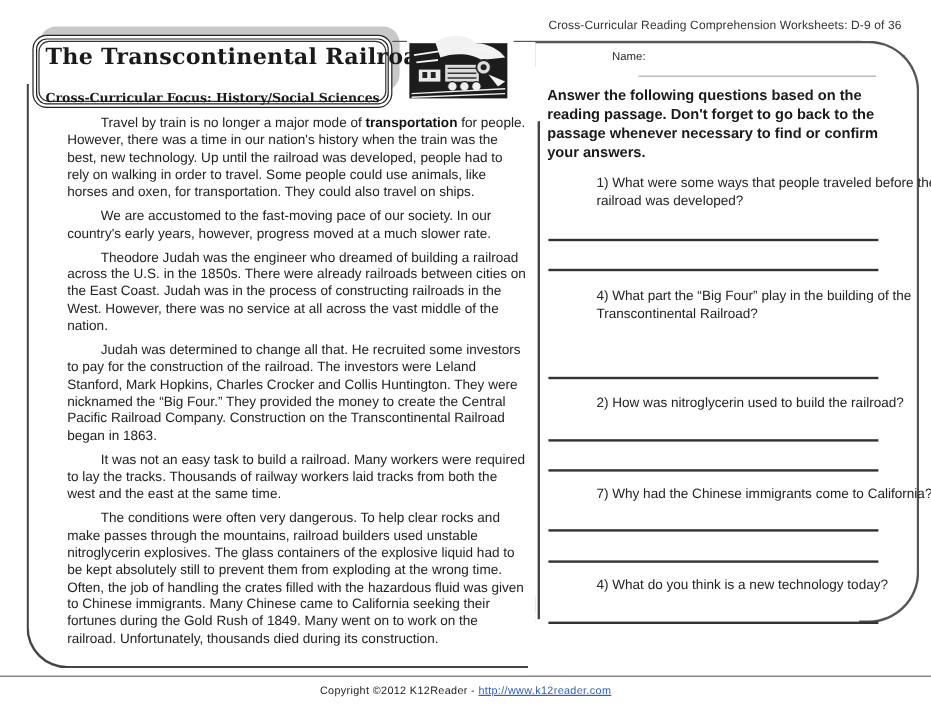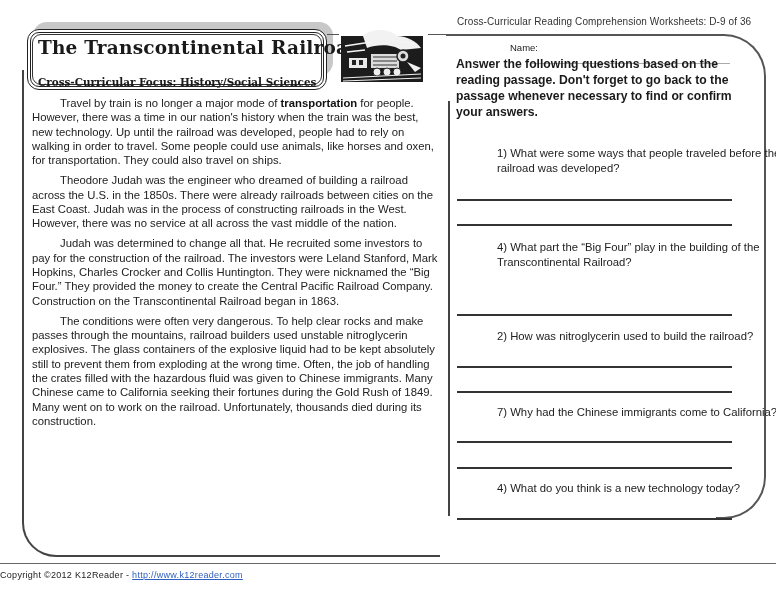--- a/index.html
+++ b/index.html
@@ -41,21 +41,21 @@
       position: absolute; left: 341px; top: 30px; width: 82px; height: 55px;
     }
     .header-rule-right {
       position: absolute; left: 428px; top: 34px; width: 290px; height: 1px; background: #555;
     }
 
     .passage {
       position: absolute; left: 32px; top: 96px; width: 408px;
       font-size: 11.3px; line-height: 14.35px; color: #222;
     }
-    .passage p { text-indent: 28px; margin-bottom: 5.6px; }
+    .passage p { text-indent: 28px; margin-bottom: 5.6px; margin-left: 24px; }
     .passage b { font-weight: bold; color: #111; }
 
     
     .right-frame {
       position: absolute; left: 446px; top: 34px; width: 320px; height: 485px;
       border-top: 2px solid #555; border-right: 2px solid #555;
       border-top-right-radius: 42px; border-bottom-right-radius: 42px;
       border-bottom: 2px solid #555; border-left: none;
     }
     .right-frame-bottom-mask {
@@ -68,36 +68,36 @@
       position: absolute; left: 457px; top: 16px; font-size: 10px; color: #333;
       letter-spacing: 0.1px; white-space: nowrap;
     }
     .name-label {
       position: absolute; left: 498px; top: 42px; font-size: 9.5px; font-weight: normal; color: #222; margin-left: 12px;
     }
     .name-line {
       position: absolute; left: 532px; top: 63px; width: 198px; height: 1px; background: #aaa;
     }
     .instructions {
-      position: absolute; left: 456px; top: 56px; width: 300px;
+      position: absolute; left: 456px; top: 71px; width: 300px;
       font-size: 12.2px; line-height: 16px; font-weight: bold; color: #1a1a1a;
     }
     .question {
       position: absolute; left: 457px; width: 300px; font-size: 11.3px; line-height: 15px; color: #222; margin-left: 40px;
     }
     .answer-line {
       position: absolute; left: 457px; width: 275px; height: 2px; background: #333;
     }
 
     
     .footer-rule {
       position: absolute; left: 0; top: 563px; width: 776px; height: 1px; background: #666;
     }
     .footer {
-      position: absolute; left: 0; top: 570px; width: 776px; text-align: left;
+      position: absolute; left: 0; top: 570px; width: 776px; text-align: center;
       font-size: 9px; color: #222; letter-spacing: 0.3px;
     }
     .footer a { color: #2d5fbf; text-decoration: underline; }
   </style>
 </head>
 <body>
 
 <div class="title-shadow"></div>
 <div class="title-box">
   <div class="title-box-inner"></div>
@@ -124,22 +124,24 @@
     <path d="M2 48 L80 44 M2 51 L80 48" stroke="#f0f0f0" stroke-width="1.2"></path>
     <path d="M66 32 L80 38 L74 42 Z" fill="#f2f2f2"></path>
   </svg>
 </div>
 <div class="header-rule-right"></div>
 
 <div class="left-frame"></div>
 
 <div class="passage">
   <p><span>Travel by train is no longer a major mode of </span><b>transportation</b><span> for people. However, there was a time in our nation's history when the train was the best, new technology. Up until the railroad was developed, people had to rely on walking in order to travel. Some people could use animals, like horses and oxen, for transportation. They could also travel on ships.</span></p>
+  <p>We are accustomed to the fast-moving pace of our society. In our country's early years, however, progress moved at a much slower rate.</p>
   <p>Theodore Judah was the engineer who dreamed of building a railroad across the U.S. in the 1850s. There were already railroads between cities on the East Coast. Judah was in the process of constructing railroads in the West. However, there was no service at all across the vast middle of the nation.</p>
   <p>Judah was determined to change all that. He recruited some investors to pay for the construction of the railroad. The investors were Leland Stanford, Mark Hopkins, Charles Crocker and Collis Huntington. They were nicknamed the “Big Four.” They provided the money to create the Central Pacific Railroad Company. Construction on the Transcontinental Railroad began in 1863.</p>
+  <p>It was not an easy task to build a railroad. Many workers were required to lay the tracks. Thousands of railway workers laid tracks from both the west and the east at the same time.</p>
   <p>The conditions were often very dangerous. To help clear rocks and make passes through the mountains, railroad builders used unstable nitroglycerin explosives. The glass containers of the explosive liquid had to be kept absolutely still to prevent them from exploding at the wrong time. Often, the job of handling the crates filled with the hazardous fluid was given to Chinese immigrants. Many Chinese came to California seeking their fortunes during the Gold Rush of 1849. Many went on to work on the railroad. Unfortunately, thousands died during its construction.</p>
 </div>
 
 <div class="header-meta">Cross-Curricular Reading Comprehension Worksheets: D-9 of 36</div>
 <div class="right-frame"></div>
 <div class="right-frame-bottom-mask"></div>
 <div class="right-left-rule"></div>
 
 <div class="name-label">Name:</div>
 <div class="name-line"></div>

